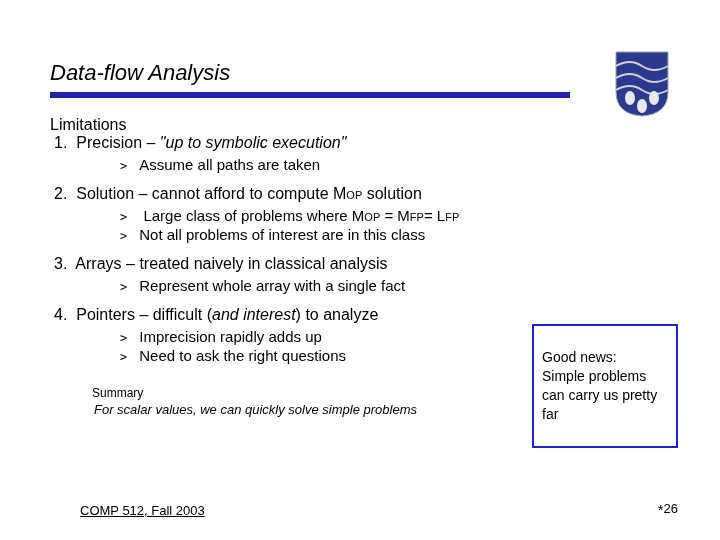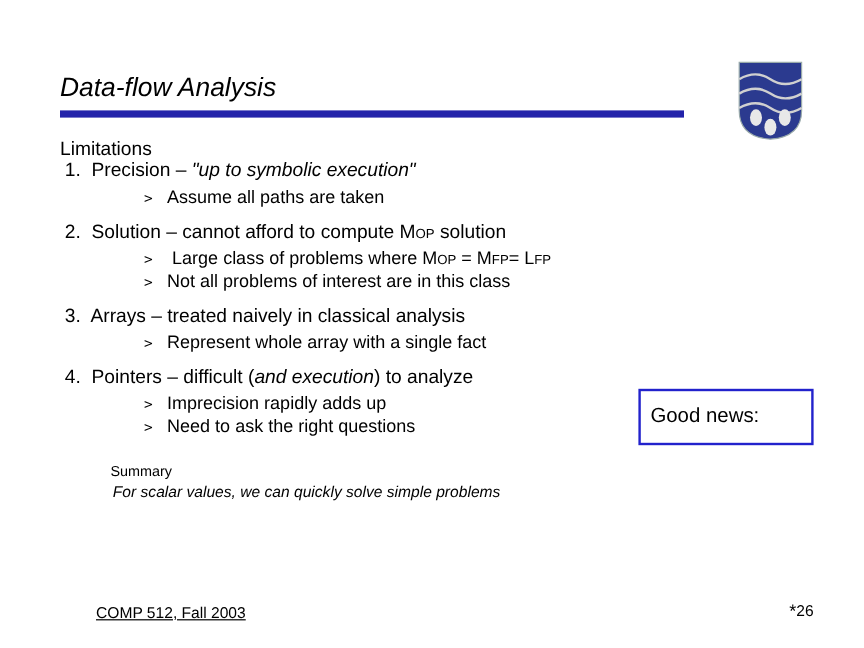--- a/index.html
+++ b/index.html
@@ -57,22 +57,22 @@
   }
   .blk { margin-bottom: 12px; }
   .italic { font-style: italic; }
   .callout {
     position: absolute;
     right: 42px;
     top: 324px;
     width: 146px;
     border: 2px solid #2222cc;
     background: #fff;
-    padding: 10px 8px;
-    font-size: 17px;
+    padding: 22px 8px;
+    font-size: 14px;
     line-height: 1.35;
   }
   .summary {
     margin-top: 22px;
     font-size: 12px;
     margin-left: 42px;
   }
   .summary-body {
     font-style: italic;
     padding-left: 44px;
@@ -136,28 +136,29 @@
   <div class="item">
     <span>3.</span>&nbsp;
     <span>Arrays – treated naively in classical analysis</span>
   </div>
   <div class="sub">Represent whole array with a single fact</div>
 </div>
 
 <div class="blk">
   <div class="item">
     <span>4.</span>&nbsp;
-    <span>Pointers – difficult (</span><span class="italic">and execution</span><span>) to analyze</span>
+    <span>Pointers – difficult (</span><span class="italic">and interest</span><span>) to analyze</span>
   </div>
   <div class="sub">Imprecision rapidly adds up</div>
   <div class="sub">Need to ask the right questions</div>
 </div>
 
 <div class="callout">
   <div>Good news:</div>
+  <div>Simple problems can carry us pretty far</div>
 </div>
 
 <div class="summary">Summary</div>
 <div class="summary-body">For scalar values, we can quickly solve simple problems</div>
 
 <div class="footer">
   <span>COMP 512, Fall 2003</span>
   <span class="pagewrap">
     <span class="star">*</span><span>26</span>
   </span>

